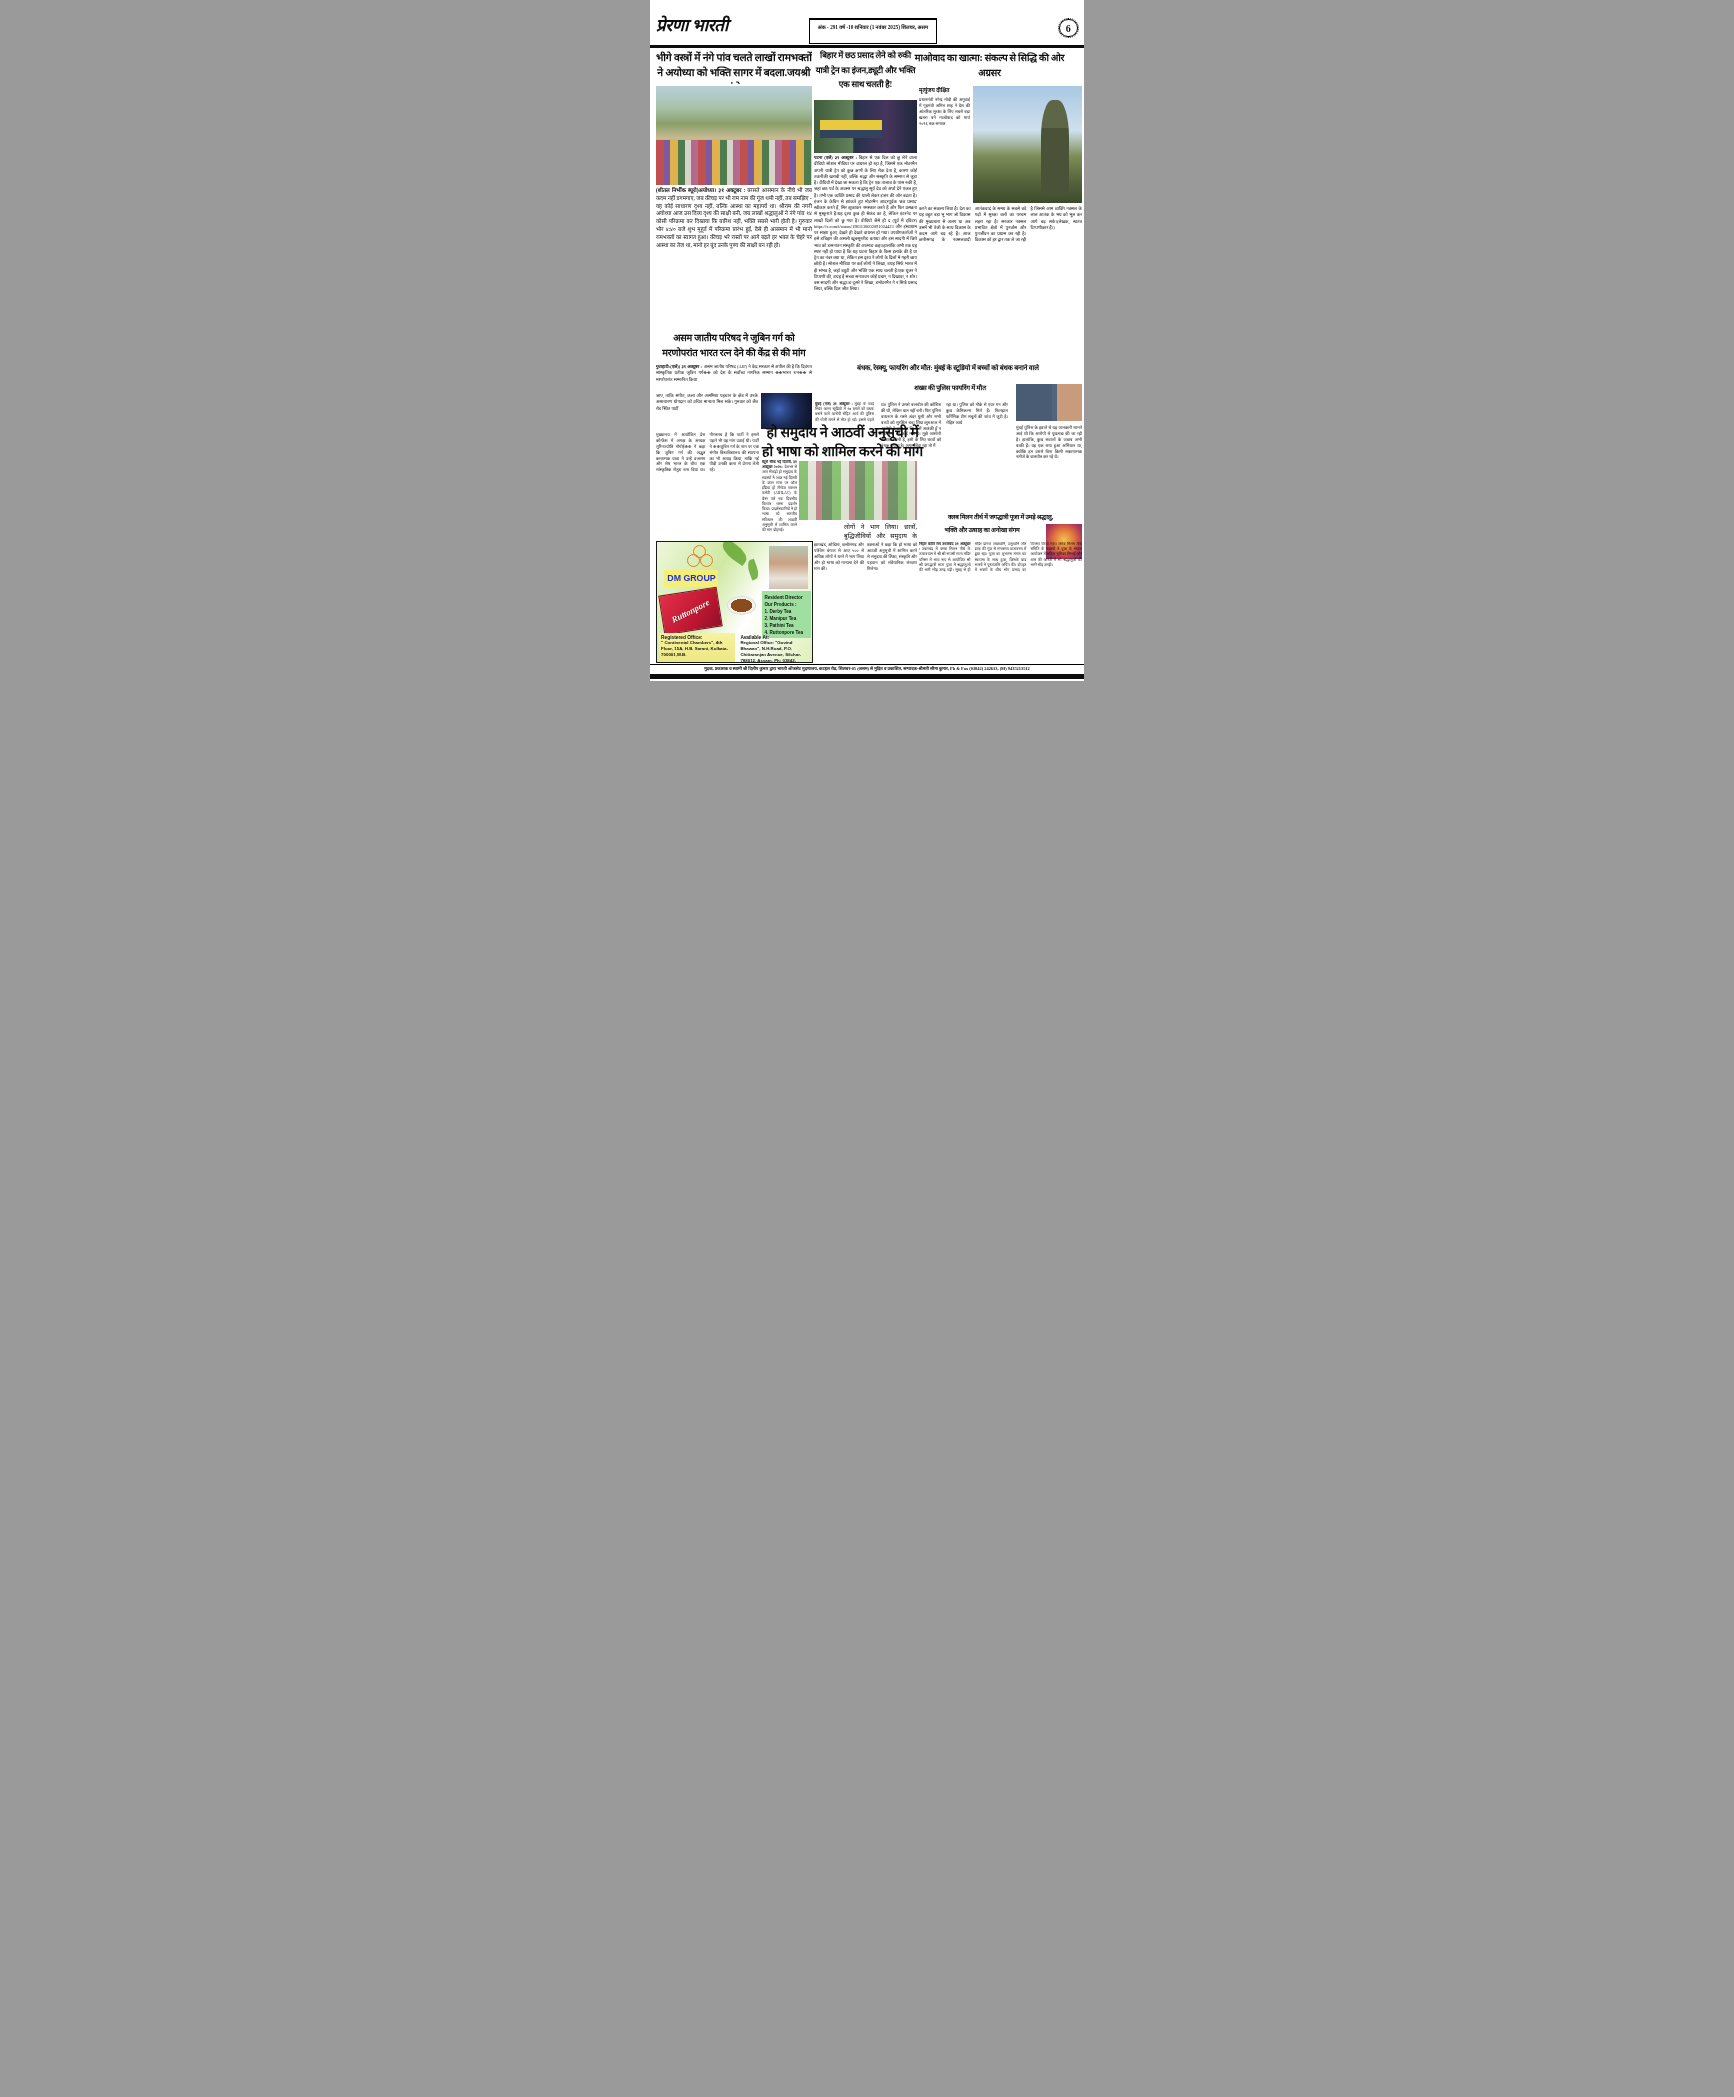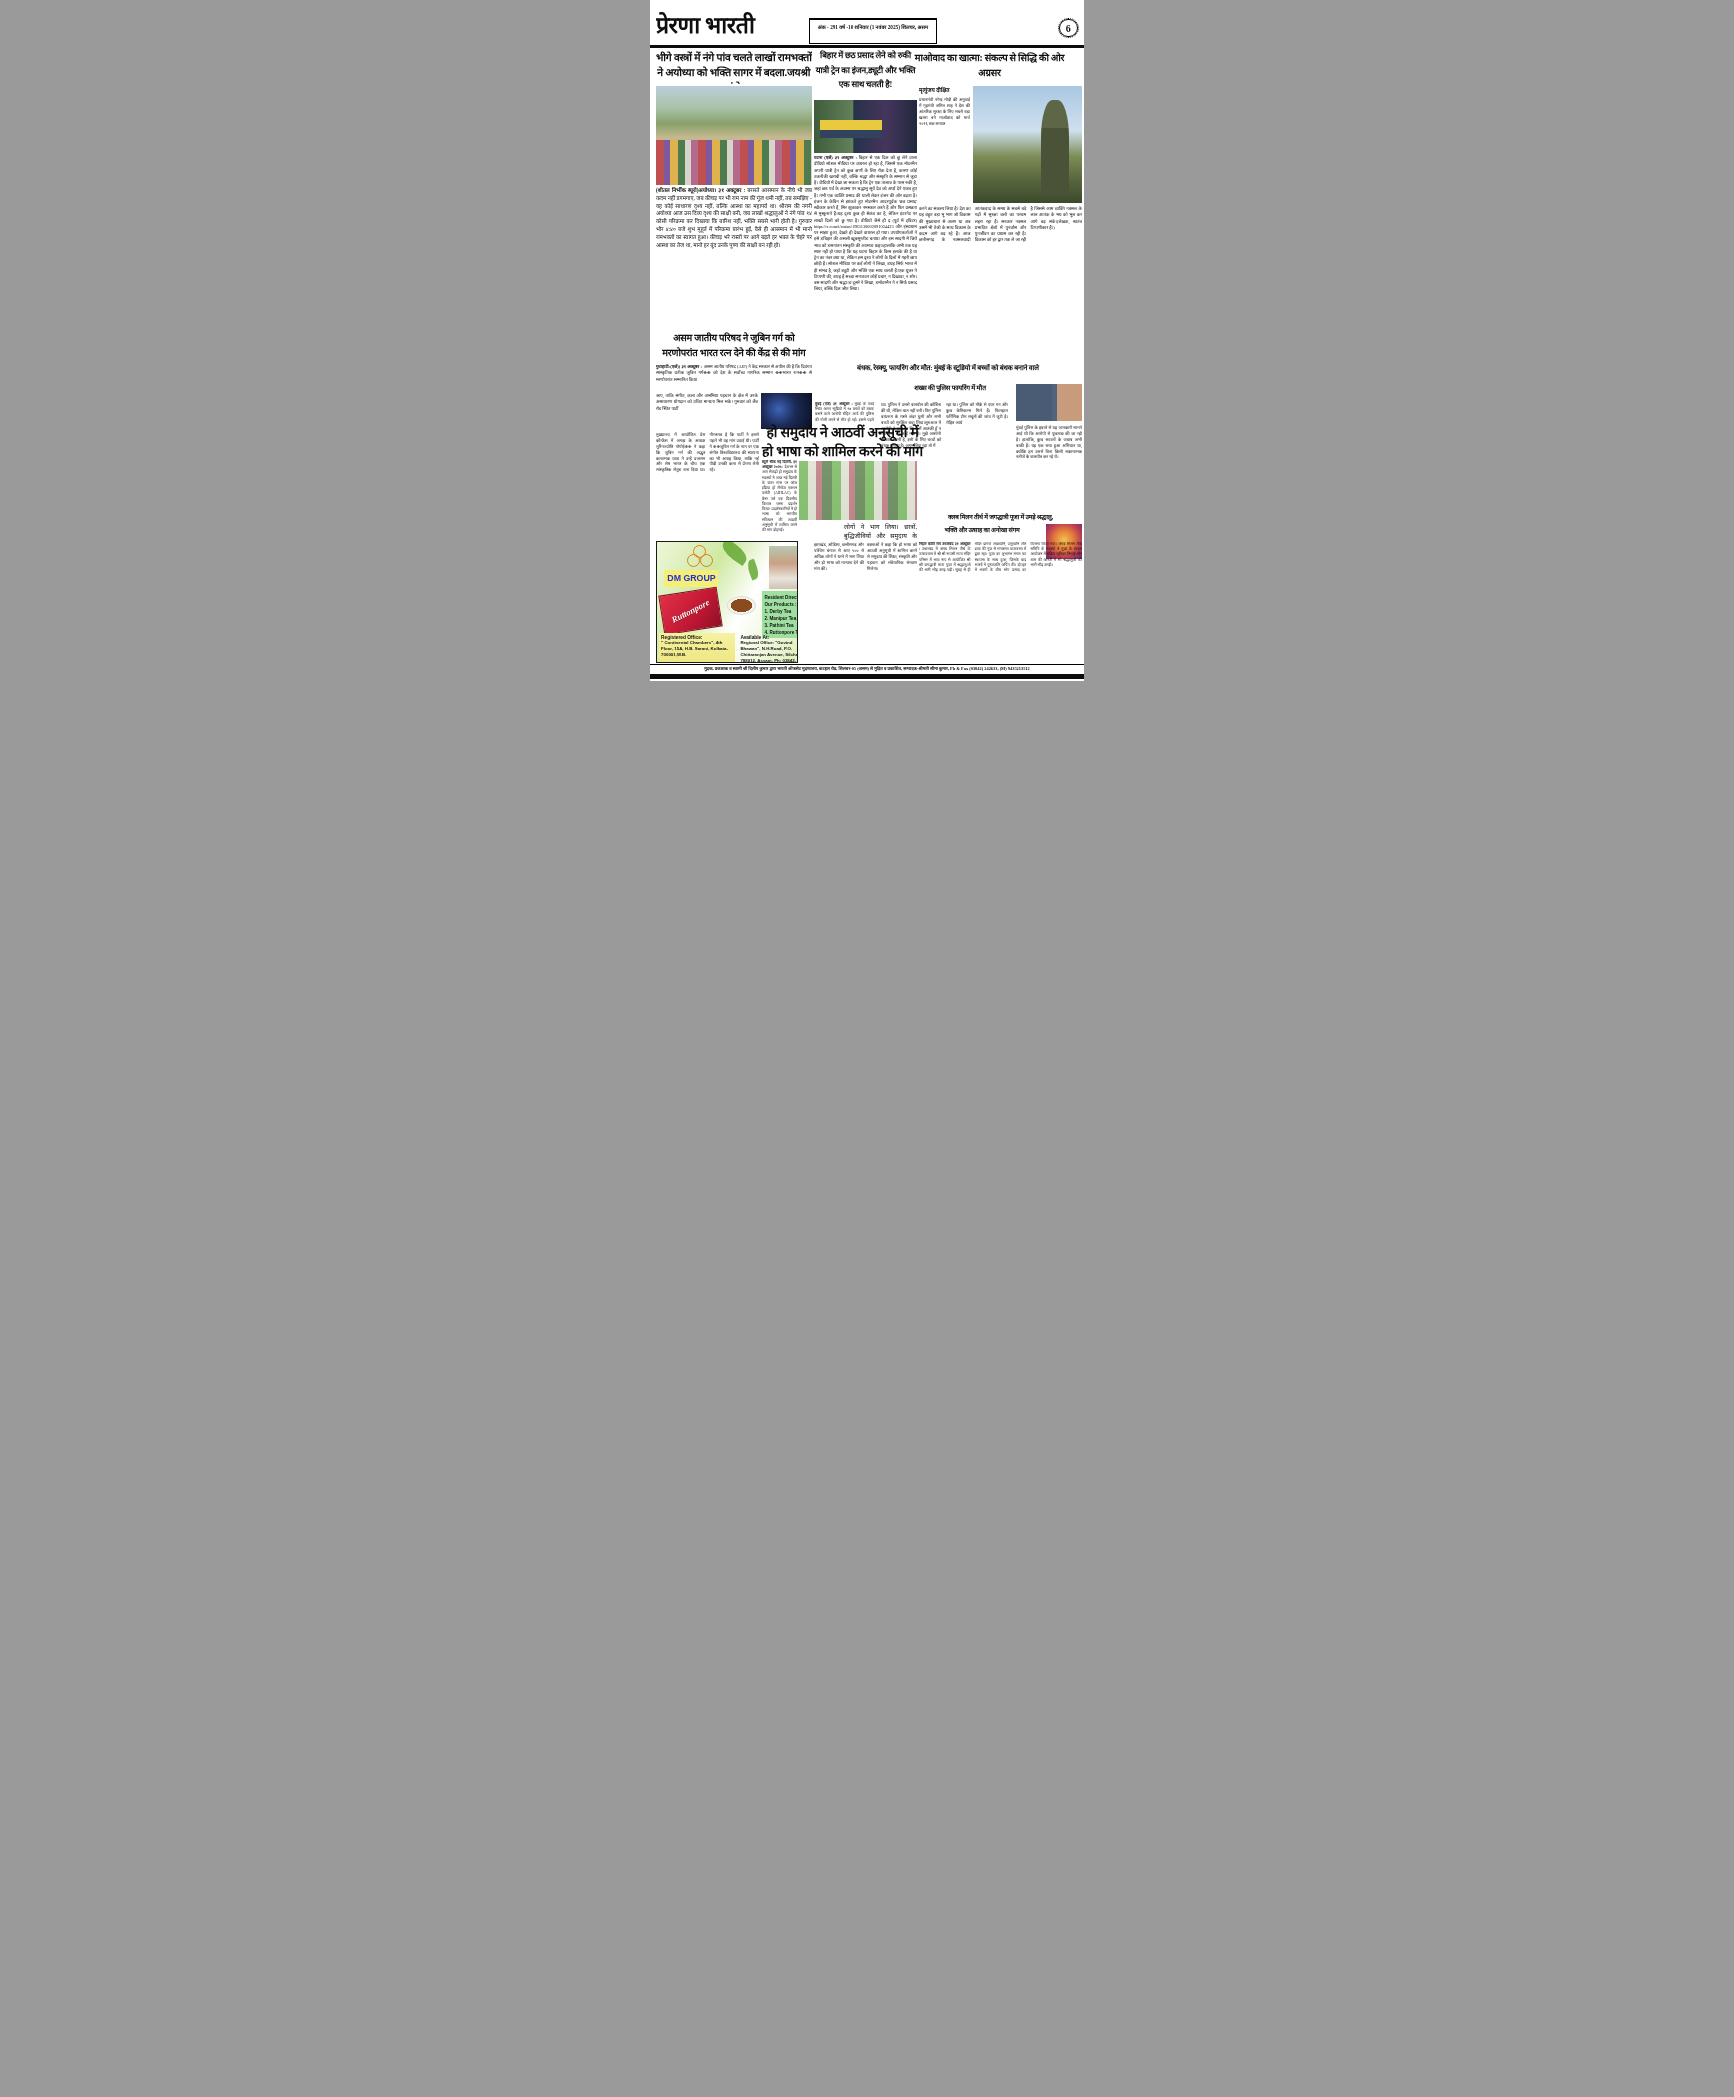--- a/index.html
+++ b/index.html
@@ -1,20 +1,20 @@
 <!DOCTYPE html>
 <html style="font-size:6.7px"><head>
 <meta charset="utf-8">
 <style>
   html,body{margin:0;padding:0;background:#9a9a9a;}
   .page{position:relative;width:434px;height:681px;margin:0 auto;background:#fff;
         font-family:"Liberation Serif","DejaVu Serif",serif;color:#0e0e0e;overflow:hidden;}
   .abs{position:absolute;box-sizing:border-box;overflow:hidden;}
   
-  .mast-title{font-size:23px;font-weight:900;letter-spacing:-0.4px;line-height:37px;white-space:nowrap;}
+  .mast-title{font-size:17px;font-weight:900;font-style:italic;letter-spacing:-0.4px;line-height:37px;white-space:nowrap;}
   .dateline{border:0.8px solid #000;border-top:2.5px solid #000;text-align:center;font-weight:700;font-size:5.2px;line-height:1.25;padding:4.2px 2.5px 1.7px 2.5px;}
   .pageno{border:0.8px solid #000;border-radius:50%;outline:0.8px dotted #000;outline-offset:0.8px;text-align:center;font-size:10px;font-weight:700;line-height:17px;}
   .rule{background:#0c0c0c;}
   
   .hl{font-weight:900;text-align:center;letter-spacing:-0.2px;}
   .hl-26{font-size:10.5px;line-height:1.42;}
   .hl-21{font-size:8.4px;line-height:1.75;}
   .hl-24{font-size:9.6px;line-height:1.55;}
   .hl-17{font-size:7px;line-height:1.35;white-space:nowrap;}
   .hl-16{font-size:6.7px;line-height:1.3;}
@@ -143,21 +143,21 @@
     <p><span>वक्ताओं ने कहा कि हो भाषा को आठवीं अनुसूची में शामिल करने से समुदाय की शिक्षा, संस्कृति और पहचान को संवैधानिक संरक्षण मिलेगा।</span></p>
   </div>
 
   <div class="abs hl hl-15" style="left:269px;top:513px;width:163px;height:10px;">क्लब मिलन तीर्थ में जगद्धात्री पूजा में उमड़े श्रद्धालु,</div>
   <div class="abs hl hl-15" style="left:269px;top:526px;width:126px;height:10px;">भक्ति और उत्साह का अनोखा संगम</div>
   <div class="abs ph ph-puja" style="left:396px;top:524px;width:36px;height:35px;"></div>
   <div class="abs bt f9 cols3" style="left:269px;top:542px;width:163px;height:121px;">
     <p><b class="byline">निहार कांति राय उधारबंद ३१ अक्टूबर :</b><span>उधारबंद में क्लब मिलन तीर्थ के तत्वावधान में श्री श्री रूपसी माता मंदिर परिसर में भव्य रूप से आयोजित श्री श्री जगद्धात्री माता पूजा में श्रद्धालुओं की भारी भीड़ उमड़ पड़ी। सुबह से ही मंदिर प्रांगण शंखध्वनि, उलुध्वनि और ढाक की गूंज से मंगलमय वातावरण में डूबा रहा। पूजा का शुभारंभ मंगल घट स्थापना के साथ हुआ, जिसके बाद भक्तों ने पुष्पांजलि अर्पित की। दोपहर में भक्तों के बीच भोग प्रसाद का वितरण किया गया। क्लब मिलन तीर्थ समिति के सदस्यों ने पूजा के सफल आयोजन में सक्रिय भूमिका निभाई और शाम की आरती में भी श्रद्धालुओं की भारी भीड़ उमड़ी।</span></p>
   </div>
 
-  <div class="abs ad" style="left:5.9px;top:541px;width:142px;height:122px;">
+  <div class="abs ad" style="left:5.9px;top:541px;width:157px;height:122px;">
     <span class="leaf" style="left:63px;top:3.4px;width:29px;height:14.3px;"></span>
     <span class="leaf" style="left:86px;top:23px;width:20px;height:9.2px;transform:rotate(70deg);"></span>
     <div class="abs trefoil" style="left:28px;top:2.5px;width:29px;height:23.5px;">
       <span style="left:8.4px;top:0;"></span>
         <span style="left:1.7px;top:9.2px;"></span>
         <span style="left:15px;top:9.2px;"></span>
     </div>
     <div class="abs dmbox" style="left:7.6px;top:28px;width:54px;height:17px;">DM GROUP</div>
     <div class="abs ph ph-man" style="left:112px;top:4.2px;width:39px;height:43px;"></div>
     <div class="abs greenbox" style="left:105px;top:49px;width:49px;height:47px;">

